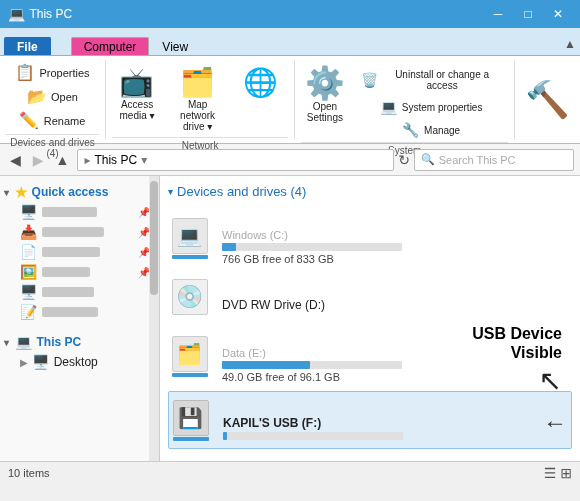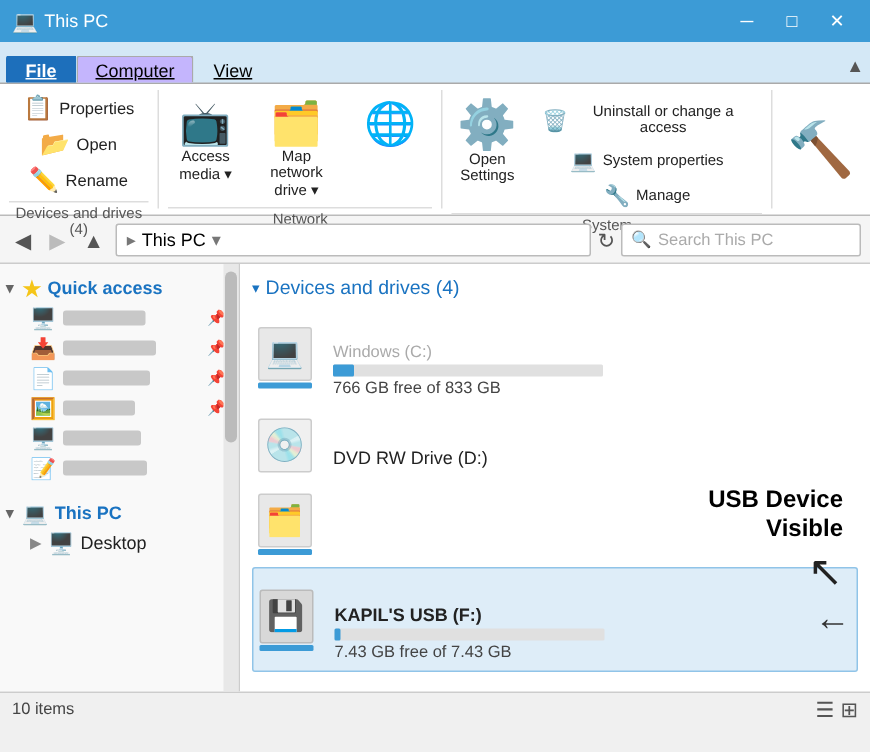--- a/index.html
+++ b/index.html
@@ -36,27 +36,28 @@
     .ribbon-tab {
       padding: 4px 12px;
       font-size: 12px;
       cursor: pointer;
       border: 1px solid transparent;
       border-bottom: none;
       background: transparent;
       border-radius: 2px 2px 0 0;
       color: #000;
       height: 18px;
-      display: flex; align-items: center; text-decoration: underline;
+      display: flex; align-items: center;
     }
     .ribbon-tab.active {
-      background: #c4b5fd;
+      background: #ec4899;
       border-color: #aaa;
       border-bottom-color: #fff;
       z-index: 1;
+      margin-left: 20px;
     }
     .ribbon-tab:first-child {
       background: #1d6fbb;
       color: white;
       border-color: #1d6fbb;
       font-weight: bold;
     }
     .ribbon-collapse { margin-left: auto; padding: 4px; cursor: pointer; color: #555; }
 
     
@@ -374,33 +375,39 @@
         <div class="drive-info">
           <div class="drive-name">DVD RW Drive (D:)</div>
         </div>
       </div>
 
       <div class="drive-item">
         <div class="drive-icon">
           <div style="width:36px;height:36px;background:#e8e8e8;border-radius:2px;display:flex;align-items:center;justify-content:center;border:1px solid #ccc;font-size:20px;">🗂️</div>
           <div style="width:36px;height:4px;background:#3c9bd6;margin-top:1px;border-radius:1px;"></div>
         </div>
+        <div class="drive-info">
+          <div class="drive-name" style="color:#aaa;font-size:11px;">Data (E:)</div>
+          <div class="drive-bar-bg" style="width:180px;">
+            <div class="drive-bar-fill" style="width:49%;"></div>
+          </div>
+          <div class="drive-size">49.0 GB free of 96.1 GB</div>
+        </div>
       </div>
 
       <div class="drive-item selected" style="border:1px solid #90c4e8;background:#deedf8;">
         <div class="drive-icon">
           <div style="width:36px;height:36px;background:#d8d8d8;border-radius:2px;display:flex;align-items:center;justify-content:center;border:1px solid #bbb;font-size:20px;">💾</div>
           <div style="width:36px;height:4px;background:#3c9bd6;margin-top:1px;border-radius:1px;"></div>
         </div>
         <div class="drive-info">
           <div class="drive-name" style="font-weight:bold;">KAPIL'S USB (F:)</div>
           <div class="drive-bar-bg" style="width:180px;">
             <div class="drive-bar-fill usb" style="width:2%;"></div>
           </div>
-          <div class="drive-size">7.43 GB free of 7.43 GB</div>
         </div>
 
         <div style="margin-left:10px;display:flex;align-items:center;">
           <span style="font-size:24px;color:#333;">←</span>
         </div>
       </div>
 
       <div style="position:absolute;top:140px;right:10px;text-align:right;">
         <div style="font-size:16px;font-weight:bold;color:#000;line-height:1.2;">USB Device</div>
         <div style="font-size:16px;font-weight:bold;color:#000;line-height:1.2;">Visible</div>

